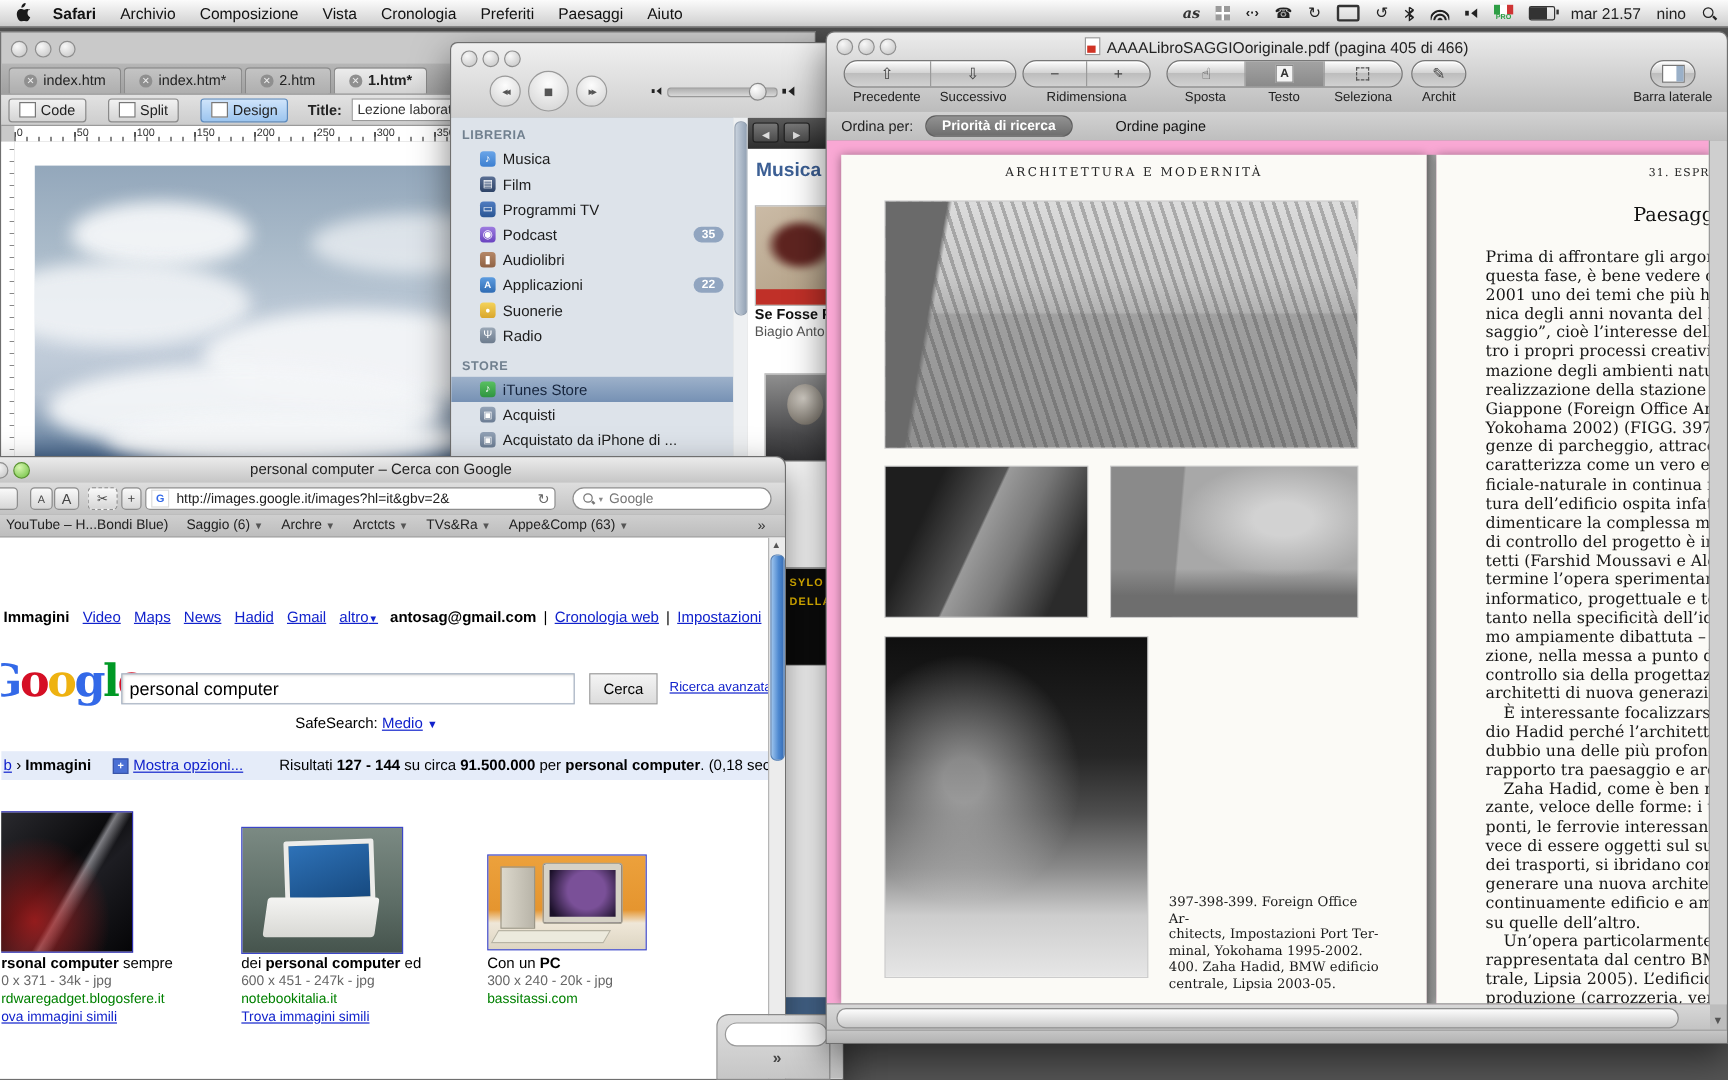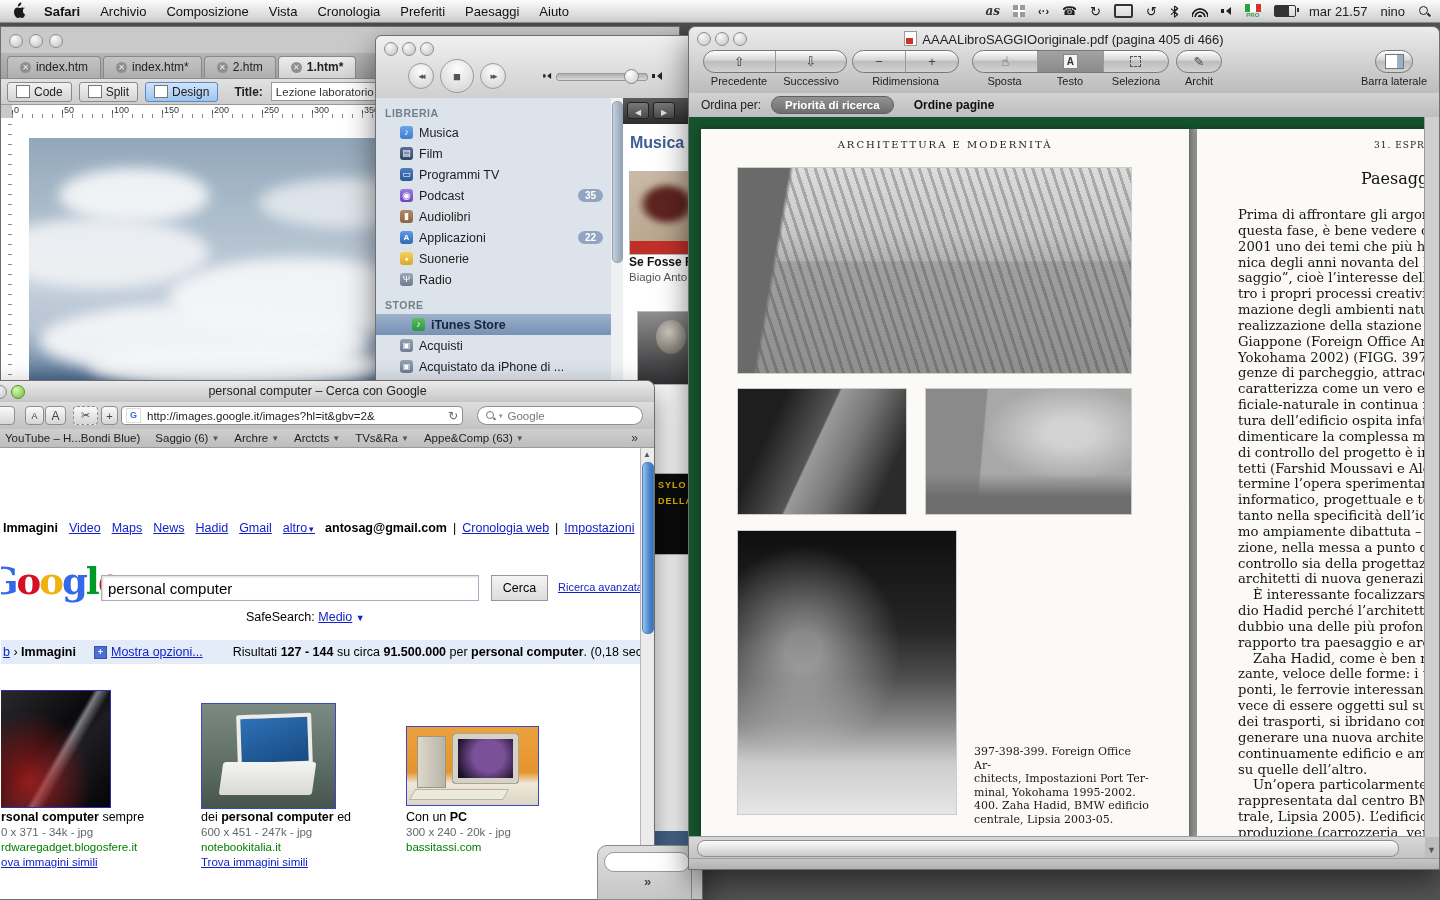--- a/index.html
+++ b/index.html
@@ -74,21 +74,21 @@
   .it{left:375px;top:35px;width:328px;height:865px;background:#ccc;z-index:2;border-radius:6px 6px 0 0}
   .it-chrome{position:absolute;left:0;top:0;right:0;height:62px;background:linear-gradient(#f0f0f0,#cfcfcf);
     border-bottom:1px solid #9b9b9b;border-radius:6px 6px 0 0}
   .pbtn{position:absolute;border-radius:50%;border:1px solid #9a9a9a;
     background:radial-gradient(circle at 50% 30%,#fdfdfd,#d0d0d0);display:flex;align-items:center;justify-content:center;color:#555}
   .vol-track{position:absolute;height:6px;border-radius:3px;background:linear-gradient(#b0b0b0,#d8d8d8);border:1px solid #999}
   .vol-knob{position:absolute;width:13px;height:13px;border-radius:50%;border:1px solid #888;background:radial-gradient(circle at 35% 30%,#fff,#c9c9c9)}
   .it-sb{position:absolute;left:0;top:62px;width:235px;bottom:0;background:#dde3ea;border-right:1px solid #b8bec6;overflow:hidden}
   .sb-h{font-size:10.5px;font-weight:bold;color:#71808f;letter-spacing:.5px;padding:9px 0 3px 9px}
   .sb-row{display:flex;align-items:center;height:21px;font-size:12.5px;color:#1c1c1c;padding-left:24px;gap:6px}
-  .sb-row.sel{background:linear-gradient(#9db1ca,#7691b4);font-weight:bold;color:#16243c;padding-left:36px}
+  .sb-row.sel{background:linear-gradient(#9db1ca,#7691b4);font-weight:normal;color:#16243c;padding-left:24px}
   .sb-ic{width:13px;height:13px;border-radius:3px;flex:none;font-size:9px;line-height:13px;text-align:center;color:#fff}
   .sb-ic[data-ic="music-note"]{background:linear-gradient(#6aa5e8,#3d7fd0)} .sb-ic[data-ic="music-note"]::before{content:"♪"}
   .sb-ic[data-ic="film"]{background:linear-gradient(#5a6f94,#2e4468)} .sb-ic[data-ic="film"]::before{content:"▤"}
   .sb-ic[data-ic="tv"]{background:linear-gradient(#4f7cc0,#2a5694)} .sb-ic[data-ic="tv"]::before{content:"▭"}
   .sb-ic[data-ic="podcast"]{background:linear-gradient(#9d7ce0,#6a44c0)} .sb-ic[data-ic="podcast"]::before{content:"◉";font-size:10px}
   .sb-ic[data-ic="audiobook"]{background:linear-gradient(#b58868,#8f6244)} .sb-ic[data-ic="audiobook"]::before{content:"▮"}
   .sb-ic[data-ic="apps"]{background:linear-gradient(#5c9ce0,#2f6cb4)} .sb-ic[data-ic="apps"]::before{content:"A";font-size:8px;font-weight:bold}
   .sb-ic[data-ic="bell"]{background:linear-gradient(#f4d35a,#d9a62c)} .sb-ic[data-ic="bell"]::before{content:"●";color:#fff;font-size:7px}
   .sb-ic[data-ic="radio"]{background:linear-gradient(#9aa7b6,#6d7c8e)} .sb-ic[data-ic="radio"]::before{content:"Ψ";font-size:9px}
   .sb-ic[data-ic="itunes-store"]{background:linear-gradient(#58c060,#2f9440)} .sb-ic[data-ic="itunes-store"]::before{content:"♪"}
@@ -139,21 +139,21 @@
   .bm-item{display:flex;align-items:center;gap:3px;white-space:nowrap}
   .bm-arrow{display:none;font-size:8px;color:#555}
   .bm-arrow.show{display:inline}
   .bm-more{margin-left:auto;padding-right:16px;font-size:12px;color:#333}
   .saf-content{position:absolute;left:0;top:67px;right:0;bottom:0;background:#fff;overflow:hidden}
   .saf-scroll{position:absolute;right:0;top:67px;width:13px;bottom:0;background:#ececec;border-left:1px solid #b5b5b5}
   .saf-sthumb{position:absolute;left:1px;top:14px;width:10px;height:170px;border-radius:5px;
     background:linear-gradient(90deg,#9cc4ee,#4c87cf 60%,#3a70b8);border:1px solid #5580b5}
   .saf-sarrow{position:absolute;left:2px;top:2px;font-size:8px;color:#555}
 
-  .gpage{position:absolute;left:20px;top:67px;width:643px;bottom:0;overflow:hidden;font-size:12.5px}
+  .gpage{position:absolute;left:20px;top:53px;width:643px;bottom:0;overflow:hidden;font-size:12.5px}
   a.glink{color:#1122cc;text-decoration:underline;cursor:pointer}
   .gnav{position:absolute;left:2px;top:6px;width:638px;display:flex;align-items:center;gap:10px;font-size:12.5px;white-space:nowrap}
   .gnav .cur{font-weight:bold;color:#000;text-decoration:none}
   .dd-arrow{font-size:8px;color:#1122cc;display:none}
   .dd-arrow.show{display:inline}
   .gnav-right{margin-left:auto;display:flex;gap:6px;align-items:center;white-space:nowrap}
   .glogo{position:absolute;left:-14px;top:44px;font-family:"DejaVu Serif",serif;font-weight:bold;font-size:37px;letter-spacing:-2px}
   .ginput{position:absolute;left:100px;top:60px;width:378px;height:26px;border:1px solid #a4b0c0;box-shadow:inset 1px 1px 2px rgba(0,0,0,.15);
     font-size:15px;color:#000;padding:0 6px;box-sizing:border-box;font-family:inherit}
   .gbtn{position:absolute;left:490px;top:60px;width:57px;height:26px;background:linear-gradient(#f4f4f4,#dcdcdc);
@@ -212,22 +212,22 @@
   .seg.sel{background:linear-gradient(#a3a3a3,#8a8a8a);border-radius:0}
   .cap-lab{position:absolute;top:48px;font-size:11px;color:#222;text-align:center;white-space:nowrap}
   .ic-selbox{width:9px;height:9px;border:1px dashed #555}
   .ic-textA{width:13px;height:13px;background:#f4f4f4;border:1px solid #888;font:bold 10px/13px "Liberation Sans",sans-serif;color:#333;text-align:center}
   .ic-sidebar{width:17px;height:13px;background:#fff;border:1px solid #777;position:relative}
   .ic-sidebar::before{content:"";position:absolute;right:0;top:0;width:6px;height:100%;background:#9ab0c8}
   .pdf-sort{position:absolute;left:0;top:66px;right:0;height:24px;background:linear-gradient(#d2d2d2,#bebebe);
     border-bottom:1px solid #8f8f8f;display:flex;align-items:center;font-size:12px;color:#222}
   .sort-pill{margin-left:10px;background:linear-gradient(#929292,#6e6e6e);color:#fff;font-size:11.5px;font-weight:bold;
     padding:2px 13px;border-radius:10px;border:1px solid #5f5f5f}
-  .sort-pages{margin-left:20px;font-weight:bold;color:#111}
-  .pdf-content{position:absolute;left:0;top:90px;right:14px;bottom:32px;background:#14532d;overflow:hidden}
+  .sort-pages{margin-left:36px;font-weight:normal;color:#111}
+  .pdf-content{position:absolute;left:0;top:90px;right:14px;bottom:32px;background:#f9a8d4;overflow:hidden}
   .page{position:absolute;top:12px;bottom:0;background:#fbfaf6;box-shadow:0 0 8px rgba(0,0,0,.4);overflow:hidden}
   .lpage{left:12px;width:488px}
   .gutter{position:absolute;left:500px;top:12px;bottom:0;width:8px;background:linear-gradient(90deg,#6e6e6e,#b0b0b0)}
   .rpage{left:508px;width:230px}
   .ph{position:absolute;box-shadow:0 0 0 1px #ccc}
   .ph1{left:37px;top:39px;width:393px;height:205px;
     background:linear-gradient(100deg,#6a6a6a 12%,transparent 13%),
       repeating-linear-gradient(72deg,rgba(60,60,60,.30) 0 3px,transparent 3px 9px),
       linear-gradient(180deg,#dcdcdc 0%,#c9c9c9 30%,#b2b2b2 45%,#a0a0a0 46%,#8f8f8f 100%)}
   .ph2{left:37px;top:260px;width:168px;height:125px;background:linear-gradient(115deg,#1e1e1e 22%,#555 45%,#9a9a9a 46%,#777 62%,#2b2b2b 85%)}
@@ -276,21 +276,21 @@
         <span class="tabx"></span>
         <span>2.htm</span>
       </div>
 
       <div class="dw-tab active">
         <span class="tabx"></span>
         <span>1.htm*</span>
       </div>
     </div>
   <div class="dw-toolbar">
-    <span style="display:flex;gap:7px">
+    <span style="display:flex;gap:18px">
 
         <button class="dwbtn">
           <span class="dwic" data-ic="code"></span>
           <span>Code</span>
         </button>
 
         <button class="dwbtn">
           <span class="dwic" data-ic="split"></span>
           <span>Split</span>
         </button>

